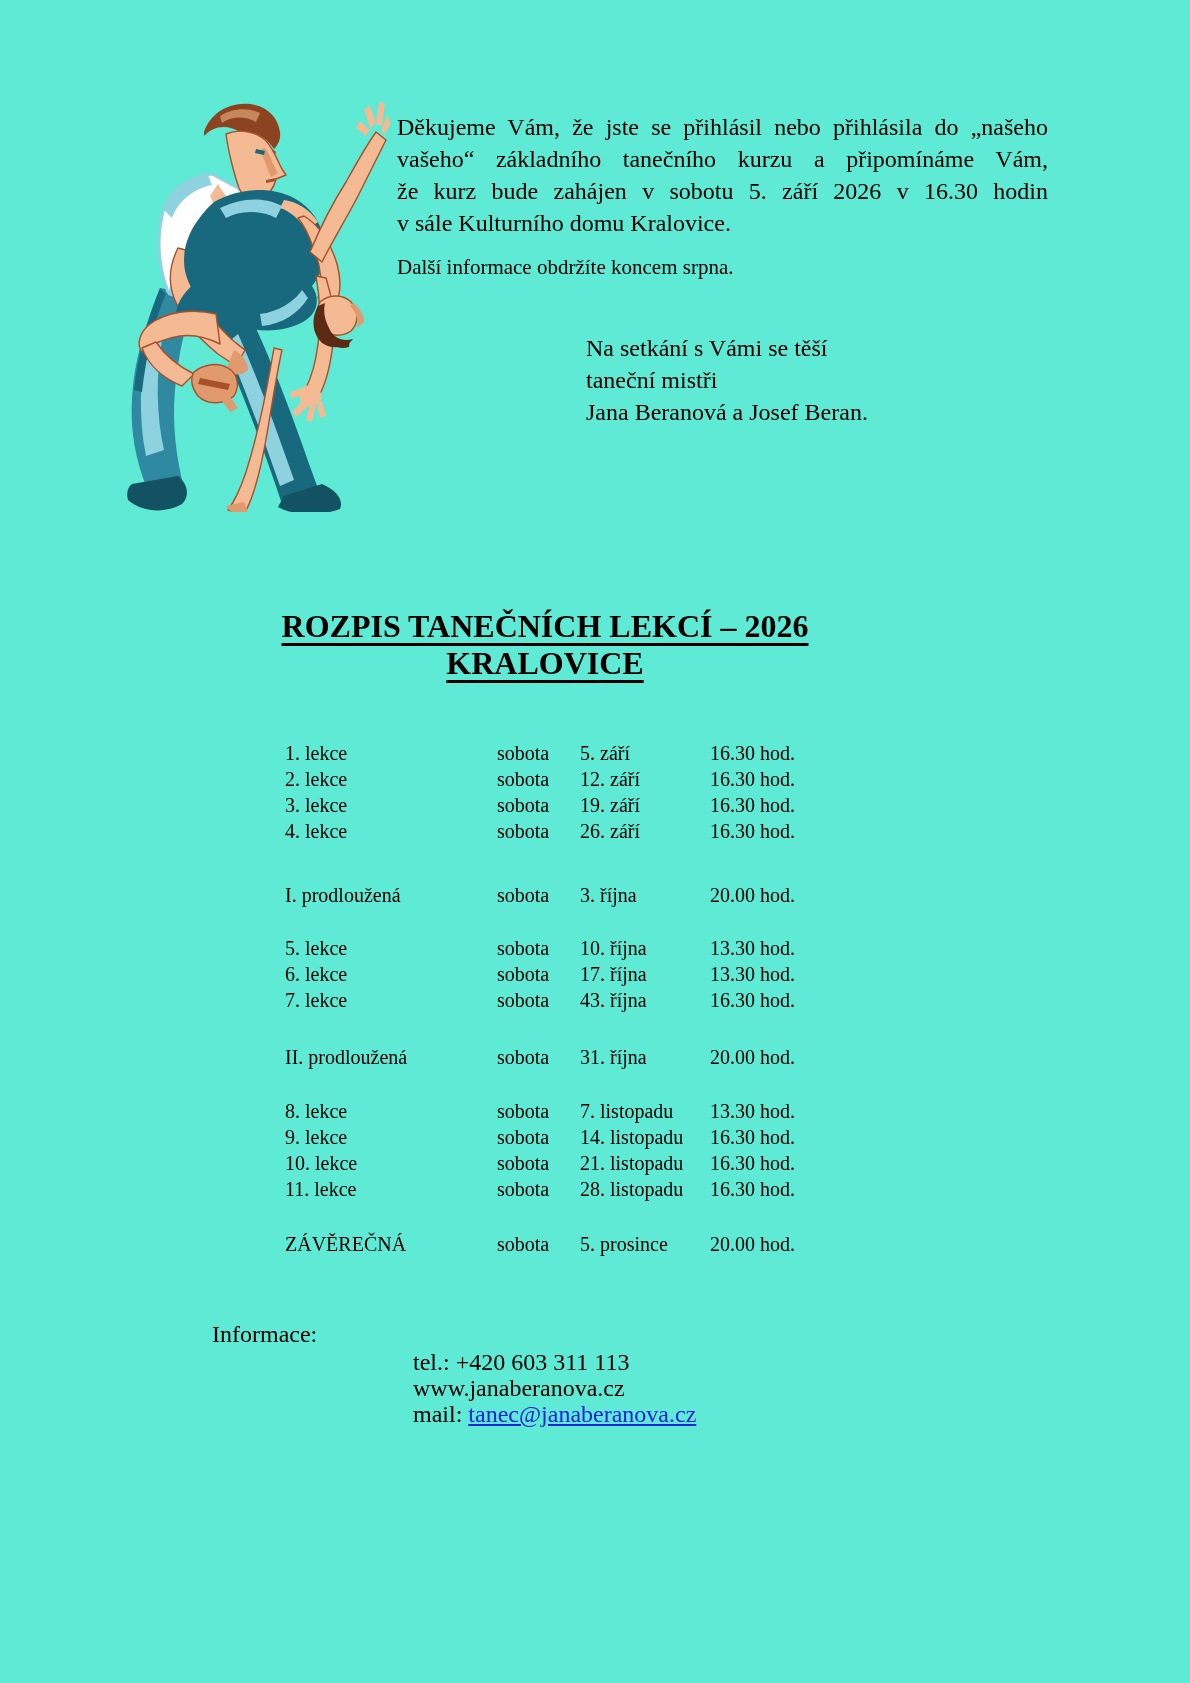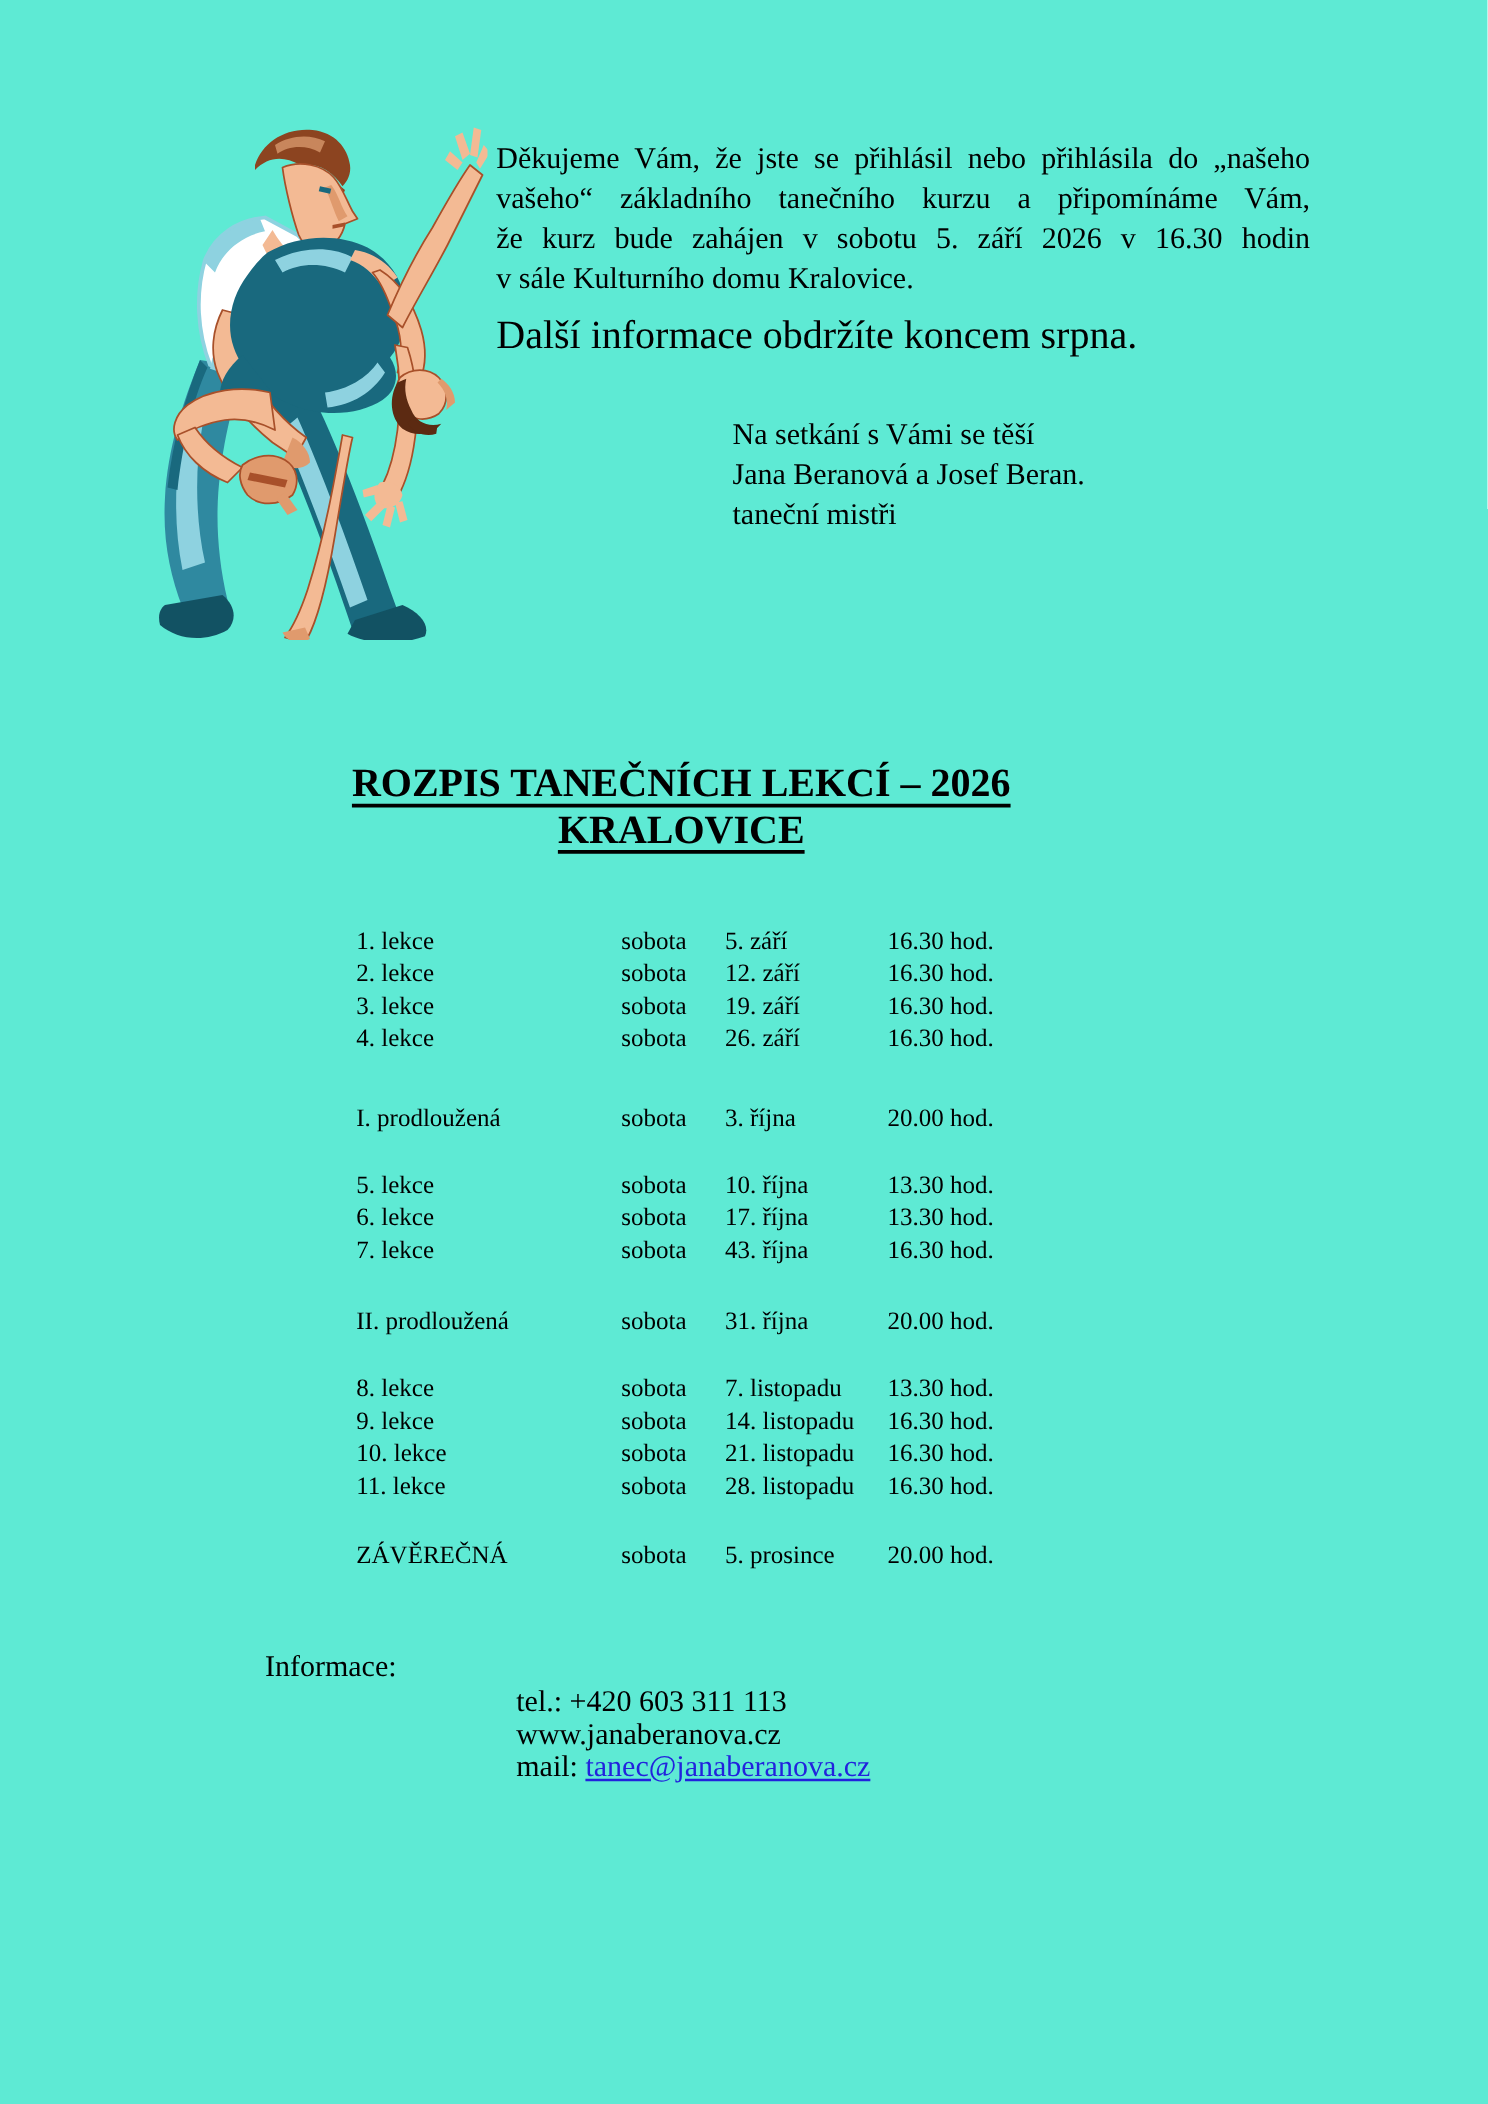--- a/index.html
+++ b/index.html
@@ -13,21 +13,21 @@
     overflow:hidden;
   }
   
   .illustration{position:absolute;left:68px;top:92px;width:322px;height:420px;}
   
   .intro{
     position:absolute;left:397px;top:111px;width:651px;
     font-size:24px;line-height:32px;
   }
   .jline{text-align:justify;text-align-last:justify;}
-  .para2{position:absolute;left:397px;top:251px;font-size:32px;line-height:32px;}
+  .para2{position:absolute;left:397px;top:251px;font-size:21px;line-height:32px;}
   .closing{position:absolute;left:567px;top:332px;font-size:24px;line-height:32px;margin-left:19px;}
   
   .heading{
     position:absolute;left:0;top:608px;width:1090px;
     text-align:center;font-weight:bold;font-size:32px;line-height:37px;
   }
   .heading .u{
     text-decoration:underline;
     text-decoration-thickness:3px;
     text-underline-offset:6px;
@@ -140,22 +140,22 @@
     <div class="jline">Děkujeme Vám, že jste se přihlásil nebo přihlásila do „našeho</div>
     <div class="jline">vašeho“ základního tanečního kurzu a připomínáme Vám,</div>
     <div class="jline">že kurz bude zahájen v sobotu 5. září 2026 v 16.30 hodin</div>
     <div>v sále Kulturního domu Kralovice.</div>
   </div>
 
   <div class="para2">Další informace obdržíte koncem srpna.</div>
 
   <div class="closing">
     <div>Na setkání s Vámi se těší</div>
+    <div>taneční mistři</div>
     <div>Jana Beranová a Josef Beran.</div>
-    <div>taneční mistři</div>
   </div>
 
   <div class="heading">
     <div><span class="u">ROZPIS TANEČNÍCH LEKCÍ – 2026</span></div>
     <div><span class="u">KRALOVICE</span></div>
   </div>
 
   <div class="schedule">
       <div class="sched-group g0">
         <div class="sched-row"><span class="c-label">1. lekce</span><span class="c-day">sobota</span><span class="c-date">5. září</span><span class="c-time">16.30 hod.</span></div>

